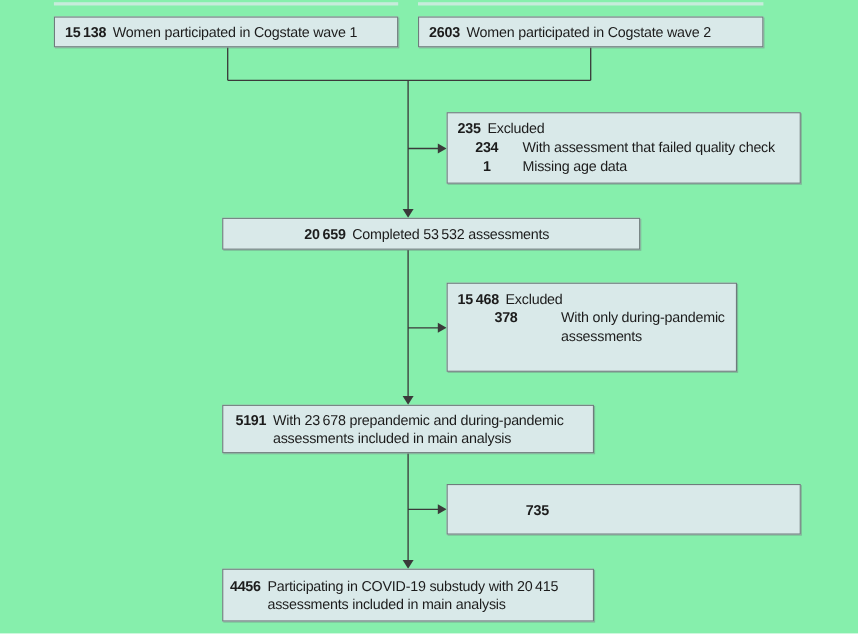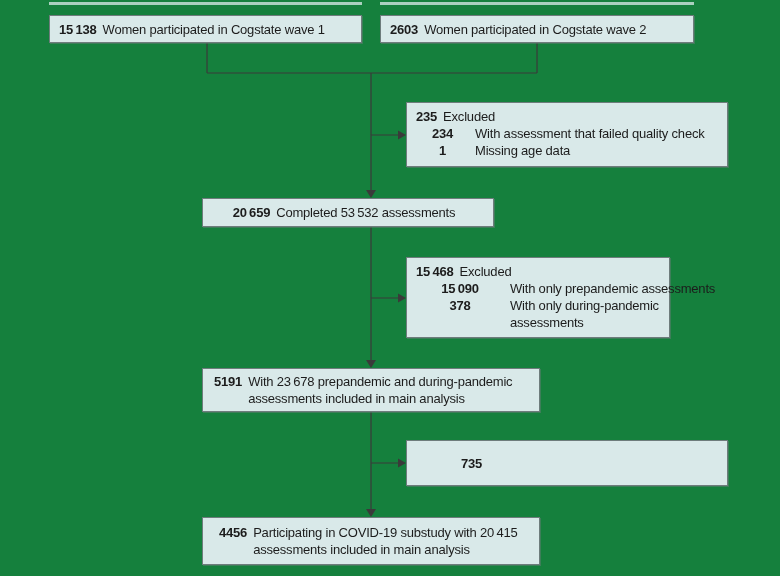--- a/index.html
+++ b/index.html
@@ -1,17 +1,17 @@
 <!DOCTYPE html>
 <html><head>
 <meta charset="utf-8">
 <style>
   html,body { margin:0; padding:0; background:#ffffff; }
   .canvas {
-    position:relative; width:780px; height:576px; background:#15803d; overflow:hidden;
+    position:relative; width:780px; height:576px; background:#86efac; overflow:hidden;
     font-family:"Liberation Sans", sans-serif; color:#1c1c1c;
   }
   .sliver { position:absolute; top:2px; height:3px; background:#dcebeb; opacity:.75; }
   svg.connectors { position:absolute; left:0; top:0; }
   .cline { stroke:#3a3a3a; stroke-width:1.2; fill:none; }
   .ahead { fill:#3a3a3a; stroke:none; }
   .box {
     position:absolute; box-sizing:border-box;
     background:#d9e9e9; border:1px solid #6e7c7c;
     box-shadow:1px 1px 0 rgba(110,124,124,.45);
@@ -67,55 +67,51 @@
     <div class="sub">
       <span class="num">234</span>
       <span class="txt nowrap">With assessment that failed quality check</span>
     </div>
     <div class="sub">
       <span class="num">1</span>
       <span class="txt nowrap">Missing age data</span>
     </div>
   </div>
 
-  <div class="box vcenter hcenter" style="left:202px;top:198px;width:292px;height:29px">
+  <div class="box vcenter hcenter" style="left:202px;top:198px;width:380px;height:29px">
     <div class="row">
       <span class="num">20 659</span>
       <span class="txt nowrap">Completed 53 532 assessments</span>
     </div>
   </div>
 
   <div class="box excl" style="left:406px;top:257px;width:264px;height:81px;--numcol:88px">
     <div class="row">
       <span class="num">15 468</span>
       <span class="txt">Excluded</span>
-    </div>
-    <div class="sub">
-      <span class="num">15 090</span>
-      <span class="txt nowrap">With only prepandemic assessments</span>
     </div>
     <div class="sub">
       <span class="num">378</span>
       <span class="txt">With only during-pandemic assessments</span>
     </div>
   </div>
 
   <div class="box vcenter" style="left:202px;top:368px;width:338px;height:44px;padding-left:11px">
     <div class="row">
       <span class="num">5191</span>
       <span class="txt">With 23 678 prepandemic and during-pandemic assessments included in main analysis</span>
     </div>
   </div>
 
-  <div class="box vcenter" style="left:406px;top:440px;width:322px;height:46px;padding-left:54px">
+  <div class="box vcenter" style="left:406px;top:440px;width:322px;height:46px;padding-left:71px">
     <div class="row">
       <span class="num">735</span>
     </div>
   </div>
 
-  <div class="box vcenter" style="left:202px;top:517px;width:338px;height:48px;padding-left:16px">
+  <div class="box vcenter" style="left:202px;top:517px;width:338px;height:48px;padding-left:6px">
     <div class="row">
       <span class="num">4456</span>
       <span class="txt">Participating in COVID-19 substudy with 20 415 assessments included in main analysis</span>
     </div>
   </div>
 
 </div>
 
 </body></html>

